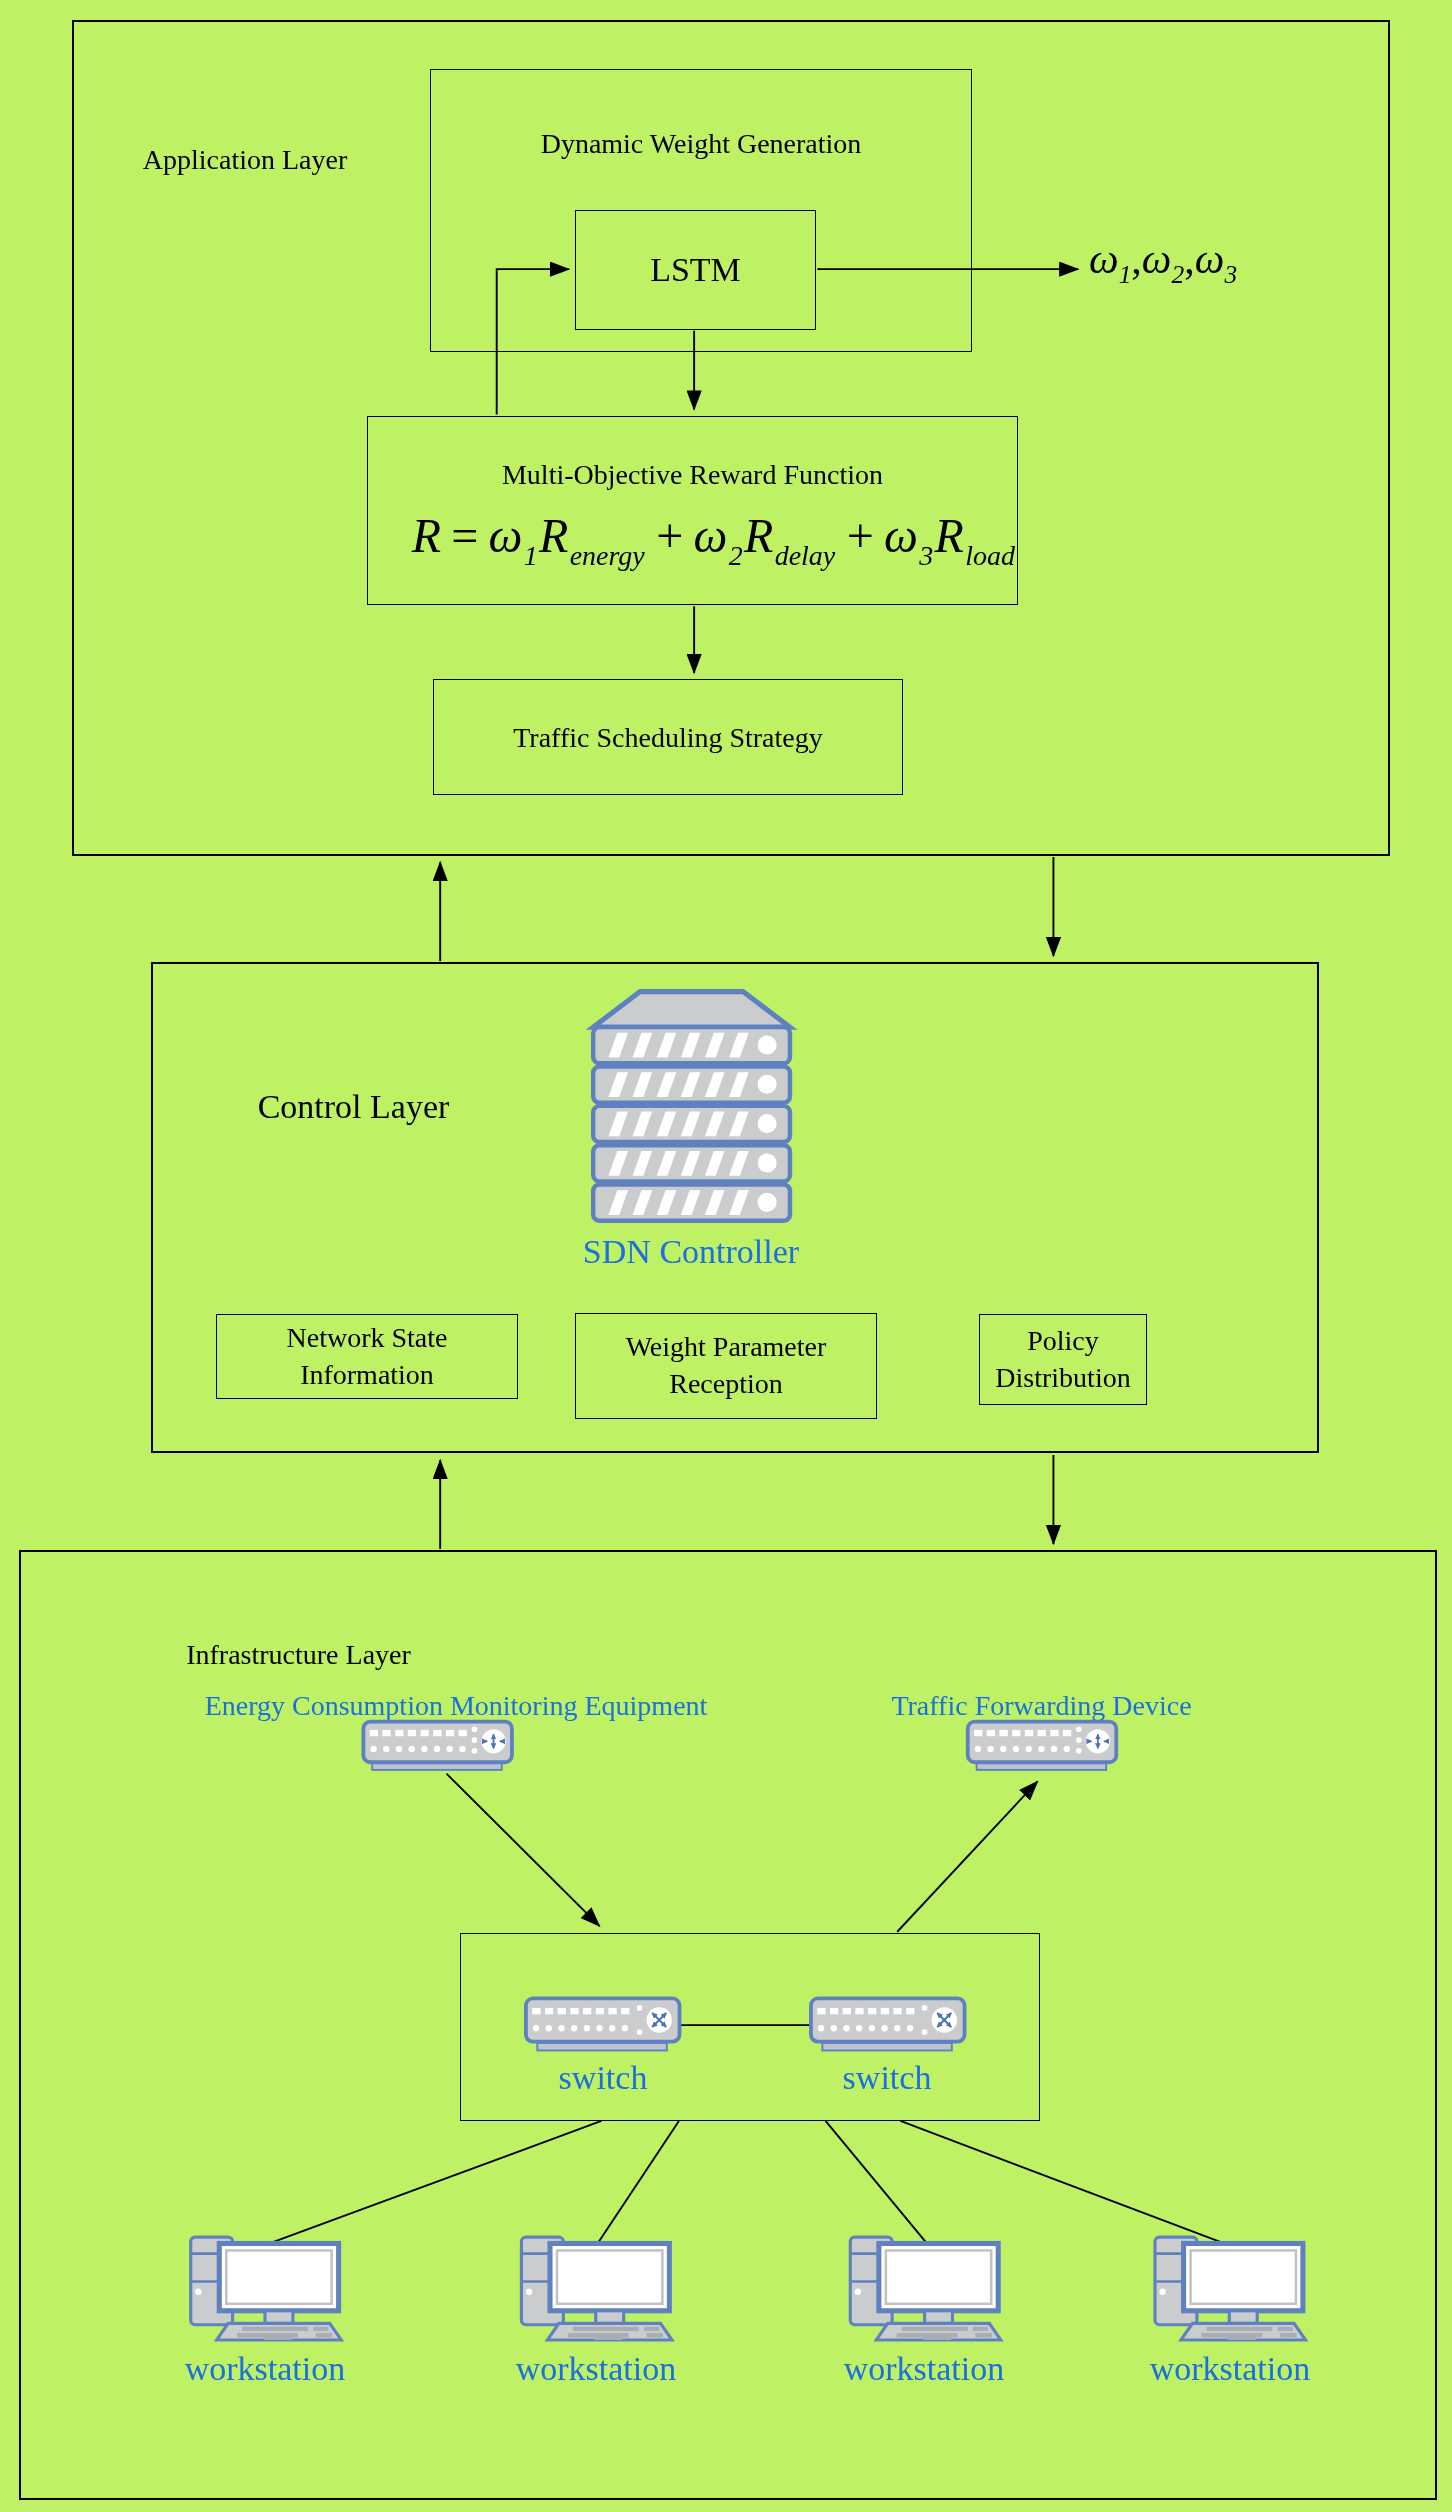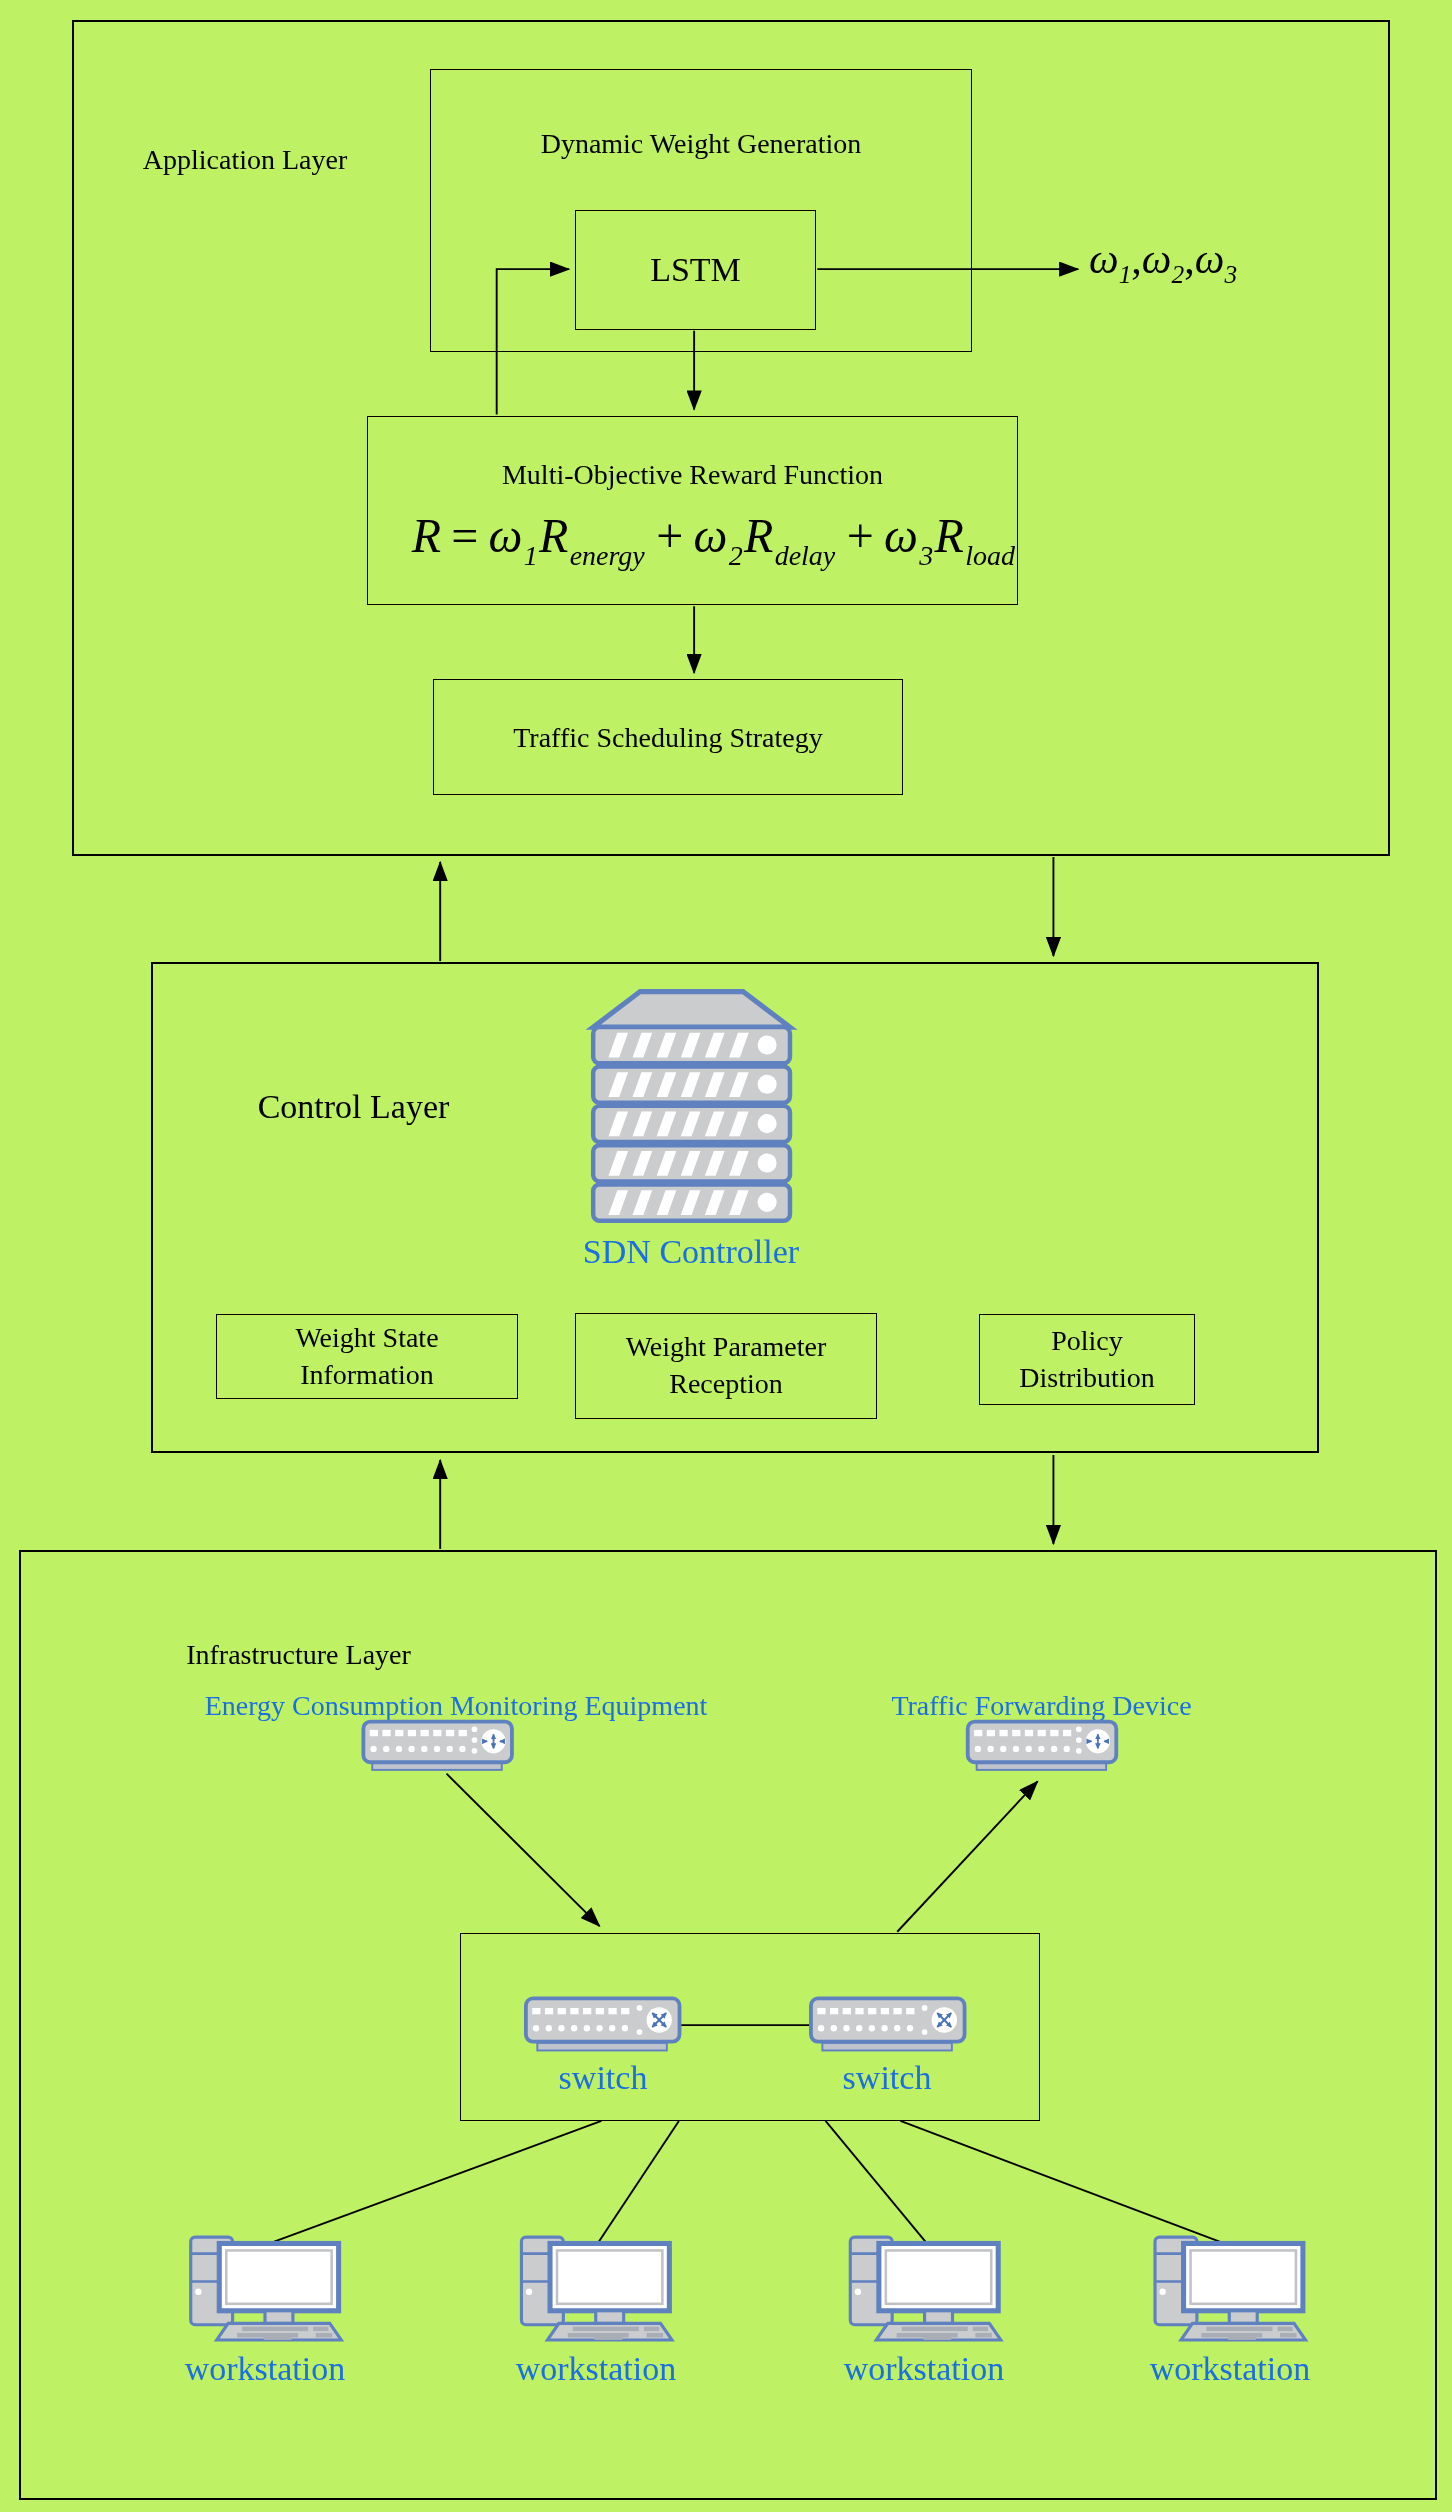--- a/index.html
+++ b/index.html
@@ -71,28 +71,28 @@
   <div class="centerbox fs44" style="left:433px;top:679px;width:470px;height:116px;">
     <span>Traffic Scheduling Strategy</span>
   </div>
 
   <div class="box thick" style="left:151px;top:962px;width:1168px;height:491px;"></div>
   <div class="lbl fs46" style="left:214px;top:1087px;width:279px;">Control Layer</div>
 
   <div class="lbl fs46 blue" style="left:564px;top:1232px;width:254px;">SDN Controller</div>
 
   <div class="centerbox twoline fs44" style="left:216px;top:1314px;width:302px;height:85px;">
-    <span>Weight State</span>
+    <span>Network State</span>
     <span>Information</span>
   </div>
   <div class="centerbox twoline fs44" style="left:575px;top:1313px;width:302px;height:106px;">
     <span>Weight Parameter</span>
     <span>Reception</span>
   </div>
-  <div class="centerbox twoline fs44" style="left:979px;top:1314px;width:216px;height:91px;">
+  <div class="centerbox twoline fs44" style="left:979px;top:1314px;width:168px;height:91px;">
     <span>Policy</span>
     <span>Distribution</span>
   </div>
 
   <div class="box thick" style="left:19px;top:1550px;width:1418px;height:950px;"></div>
   <div class="lbl fs44 left" style="left:108px;top:1597px;width:381px;">Infrastructure Layer</div>
 
   <div class="lbl fs44 blue" style="left:178px;top:1688px;width:556px;">Energy Consumption Monitoring Equipment</div>
   <div class="lbl fs44 blue" style="left:879px;top:1688px;width:325px;">Traffic Forwarding Device</div>
 

